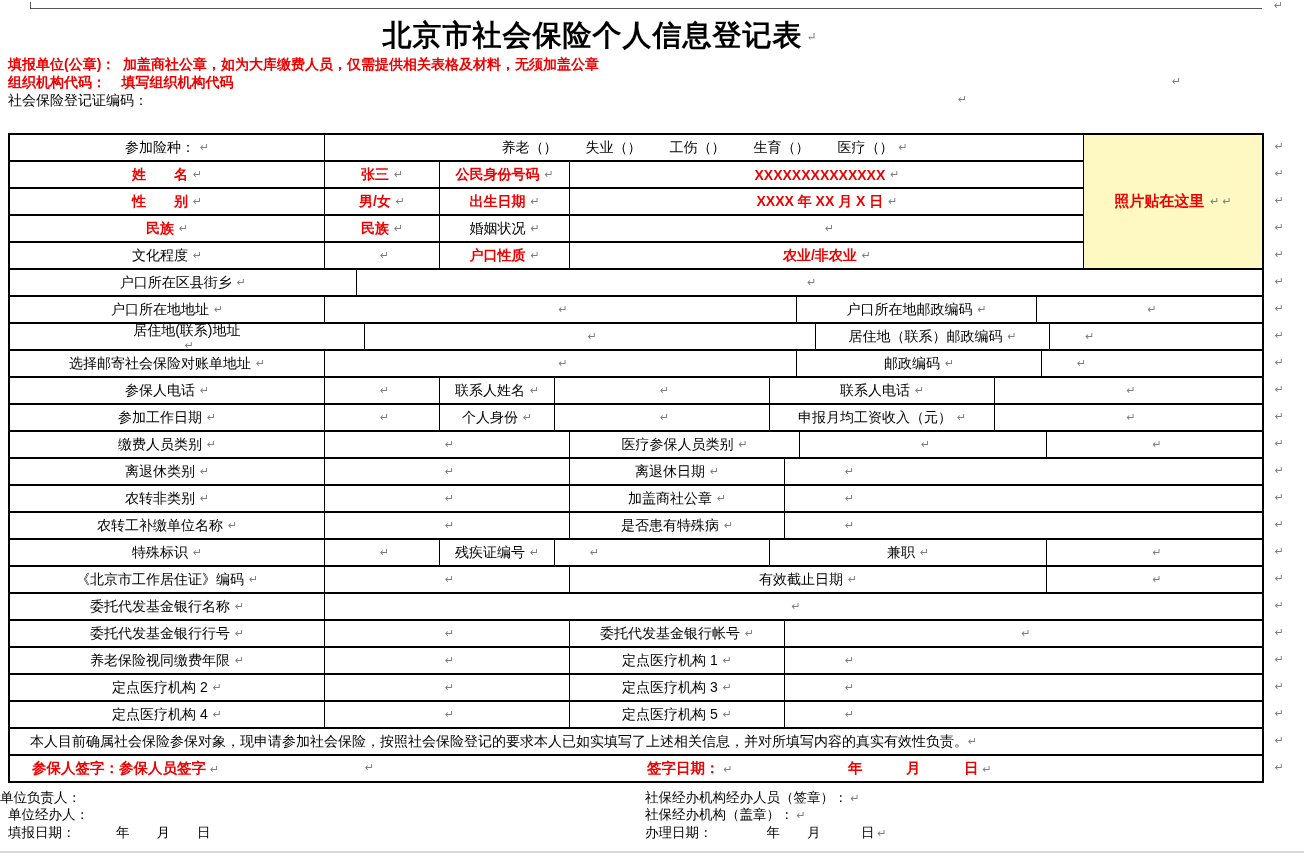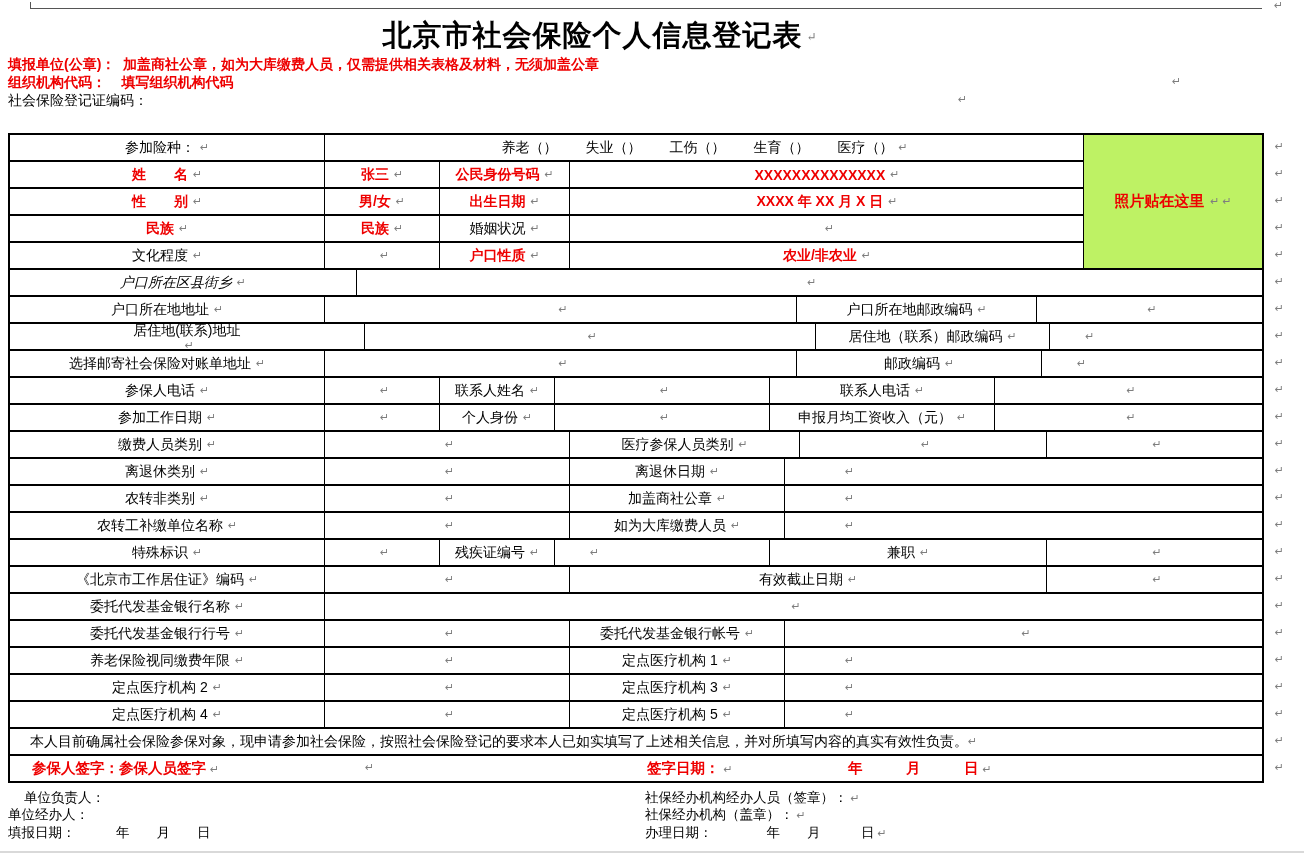--- a/index.html
+++ b/index.html
@@ -25,21 +25,21 @@
   .tcell{box-sizing:border-box;height:100%;display:flex;align-items:center;justify-content:center;
          border-right:1px solid #000;overflow:hidden;white-space:pre;}
   .tcell.lastc{border-right:none;}
   .tcell.al{justify-content:flex-start;}
   .tcell .ct{white-space:pre;}
   .tcell.red{color:#ee0000;font-weight:700;}
   .tcell .pm{margin-left:5px;}
   .rowend{position:absolute;right:-22px;top:6px;}
   
   .photo-cell{position:absolute;top:0;right:0;width:178px;height:133px;box-sizing:content-box;
-              border-left:1px solid #000;border-bottom:2px solid #000;background:#bef264;
+              border-left:1px solid #000;border-bottom:2px solid #000;background:#fef9c3;
               display:flex;align-items:center;justify-content:center;font-size:15px;font-weight:700;}
   .photo-cell .pm{margin-left:6px;}
   
   .decl{padding-left:20px;justify-content:flex-start;}
   .decl .txt{font-size:14px;white-space:pre;}
   .sigrow{font-weight:700;}
   .sig-left{position:absolute;left:22px;top:3px;font-size:14.5px;}
   .sig-pm2{position:absolute;left:355px;top:6px;}
   .sig-date{position:absolute;left:637px;top:3px;font-size:14.5px;}
   .sig-ymd{position:absolute;left:838px;top:3px;font-size:14.5px;white-space:pre;}
@@ -97,21 +97,21 @@
           <span class="pm rowend">↵</span>
         </div>
         <div class="trow">
           <div class="tcell" style="width: 315px;"><span class="ct">文化程度</span><span class="pm">↵</span></div>
           <div class="tcell" style="width: 115px;"><span class="ct"></span><span class="pm">↵</span></div>
           <div class="tcell red" style="width: 130px;"><span class="ct">户口性质</span><span class="pm">↵</span></div>
           <div class="tcell lastc red" style="width: 514px;"><span class="ct">农业/非农业</span><span class="pm">↵</span></div>
           <span class="pm rowend">↵</span>
         </div>
         <div class="trow">
-          <div class="tcell" style="width: 359px; font-style: italic;"><span class="ct">户口所在区县街乡</span><span class="pm">↵</span></div>
+          <div class="tcell" style="width: 359px;"><span class="ct">户口所在区县街乡</span><span class="pm">↵</span></div>
           <div class="tcell lastc" style="width: 937px;"><span class="ct"></span><span class="pm">↵</span></div>
           <span class="pm rowend">↵</span>
         </div>
         <div class="trow">
           <div class="tcell" style="width: 315px;"><span class="ct">户口所在地地址</span><span class="pm">↵</span></div>
           <div class="tcell" style="width: 472px;"><span class="ct"></span><span class="pm">↵</span></div>
           <div class="tcell" style="width: 240px;"><span class="ct">户口所在地邮政编码</span><span class="pm">↵</span></div>
           <div class="tcell lastc" style="width: 225px;"><span class="ct"></span><span class="pm">↵</span></div>
           <span class="pm rowend">↵</span>
         </div>
@@ -165,21 +165,21 @@
         <div class="trow">
           <div class="tcell" style="width: 315px;"><span class="ct">农转非类别</span><span class="pm">↵</span></div>
           <div class="tcell" style="width: 245px;"><span class="ct"></span><span class="pm">↵</span></div>
           <div class="tcell" style="width: 215px;"><span class="ct">加盖商社公章</span><span class="pm">↵</span></div>
           <div class="tcell lastc al" style="width: 477px; padding-left: 55px;"><span class="ct"></span><span class="pm">↵</span></div>
           <span class="pm rowend">↵</span>
         </div>
         <div class="trow">
           <div class="tcell" style="width: 315px;"><span class="ct">农转工补缴单位名称</span><span class="pm">↵</span></div>
           <div class="tcell" style="width: 245px;"><span class="ct"></span><span class="pm">↵</span></div>
-          <div class="tcell" style="width: 215px;"><span class="ct">如为大库缴费人员</span><span class="pm">↵</span></div>
+          <div class="tcell" style="width: 215px;"><span class="ct">是否患有特殊病</span><span class="pm">↵</span></div>
           <div class="tcell lastc al" style="width: 477px; padding-left: 55px;"><span class="ct"></span><span class="pm">↵</span></div>
           <span class="pm rowend">↵</span>
         </div>
         <div class="trow">
           <div class="tcell" style="width: 315px;"><span class="ct">特殊标识</span><span class="pm">↵</span></div>
           <div class="tcell" style="width: 115px;"><span class="ct"></span><span class="pm">↵</span></div>
           <div class="tcell" style="width: 115px;"><span class="ct">残疾证编号</span><span class="pm">↵</span></div>
           <div class="tcell al" style="width: 215px; padding-left: 30px;"><span class="ct"></span><span class="pm">↵</span></div>
           <div class="tcell" style="width: 277px;"><span class="ct">兼职</span><span class="pm">↵</span></div>
           <div class="tcell lastc" style="width: 215px;"><span class="ct"></span><span class="pm">↵</span></div>
@@ -240,21 +240,21 @@
       <span class="sig-ymd red"><span>年　　　月　　　日</span><span class="pm">↵</span></span>
       <span class="pm rowend">↵</span>
     </div>
 
     <div class="photo-cell red">
       <span>照片贴在这里</span>
       <span class="pm">↵ ↵</span>
     </div>
   </div>
 
-  <div class="foot" style="left:24px;top:789px;"><span>单位负责人：</span></div>
+  <div class="foot" style="left:0;top:789px;"><span>单位负责人：</span></div>
   <div class="foot" style="left:8px;top:806px;"><span>单位经办人：</span></div>
   <div class="foot" style="left:8px;top:824px;"><span>填报日期：　　　年　　月　　日</span></div>
 
   <div class="foot" style="left:645px;top:789px;"><span>社保经办机构经办人员（签章）：</span><span class="pm">↵</span></div>
   <div class="foot" style="left:645px;top:806px;"><span>社保经办机构（盖章）：</span><span class="pm">↵</span></div>
   <div class="foot" style="left:645px;top:824px;"><span>办理日期：　　　　年　　月　　　日</span><span class="pm">↵</span></div>
 
   <div class="bottom-rule"></div>
 </div>
 

